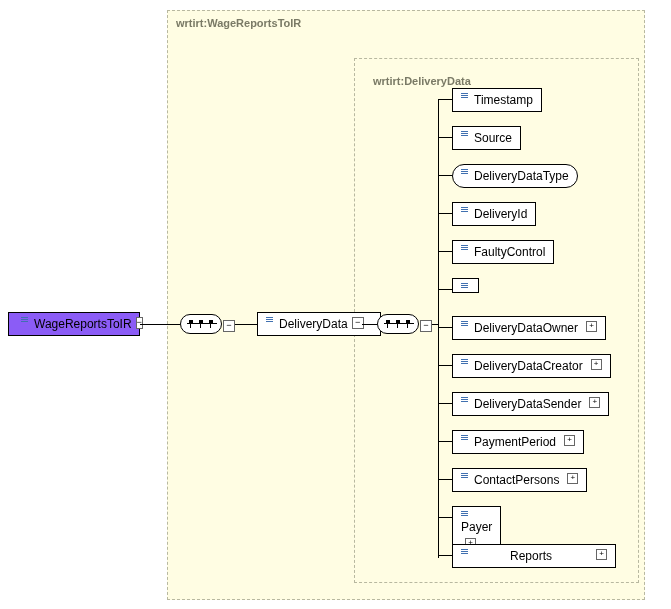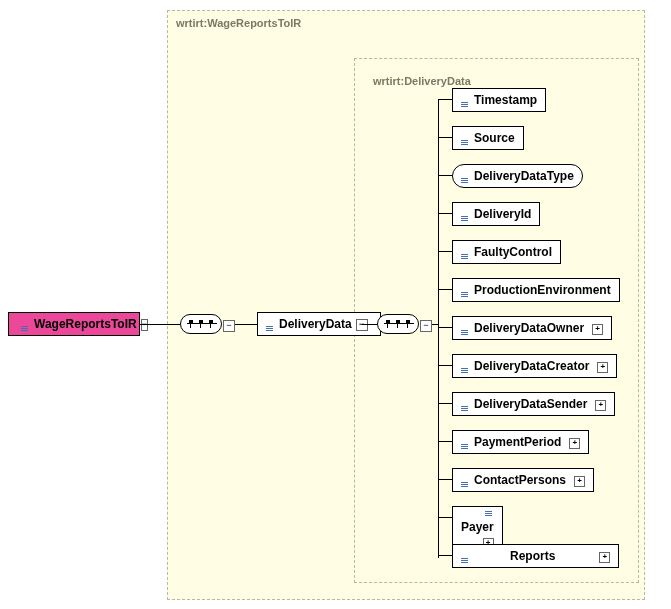--- a/index.html
+++ b/index.html
@@ -53,26 +53,25 @@
   
   .node {
     position: absolute;
     background: #ffffff;
     border: 1px solid #000000;
     padding: 4px 8px;
     font-size: 12px;
     white-space: nowrap;
     box-sizing: border-box;
     display: flex;
-    align-items: flex-end;
+    align-items: flex-start;
     gap: 4px;
-    font-weight: bold;
   }
   .node.root {
-    background: #ec4899;
+    background: #8b5cf6;
     padding-left: 12px;
   }
   .node .icon-bars {
     display: inline-flex;
     flex-direction: column;
     gap: 1px;
     margin-right: 2px;
   }
   .node .icon-bars span {
     display: block;
@@ -256,21 +255,20 @@
       </span>
       <span>FaultyControl</span>
     </div>
     <div class="hline" style="left: 438px; top: 289px; width: 14px;"></div>
     <div class="node" style="left: 452px; top: 278px;">
       <span class="icon-bars">
         <span></span>
         <span></span>
         <span></span>
       </span>
-      <span>ProductionEnvironment</span>
     </div>
     <div class="hline" style="left: 438px; top: 327px; width: 14px;"></div>
     <div class="node" style="left: 452px; top: 316px;">
       <span class="icon-bars">
         <span></span>
         <span></span>
         <span></span>
       </span>
       <span>DeliveryDataOwner</span>
       <span class="expander">+</span>

